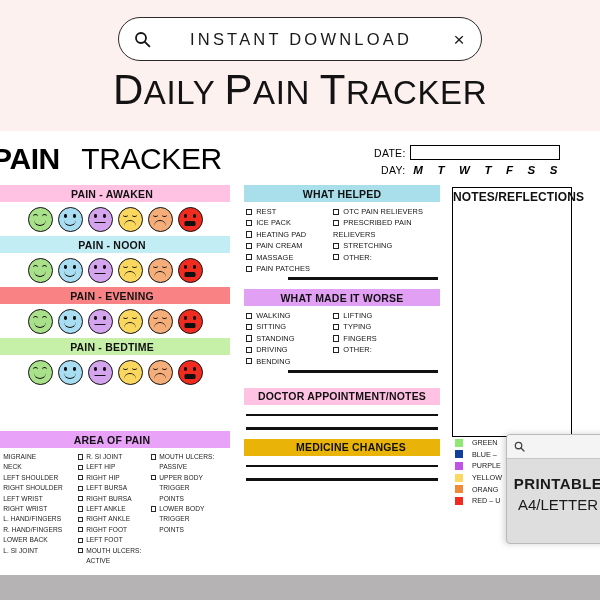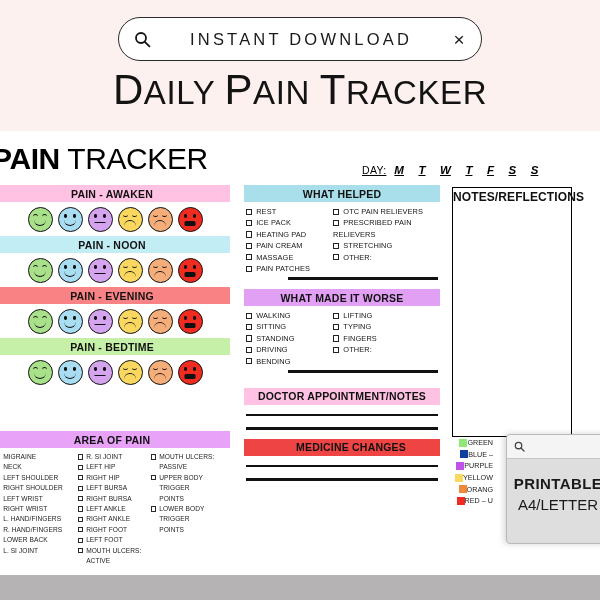--- a/index.html
+++ b/index.html
@@ -52,32 +52,32 @@
     position: absolute; left: 0; top: 575px; width: 600px; height: 25px;
     background: #b6b3b4;
   }
 
   
   .pt-title {
     position: absolute; left: -8px; top: 11px;
     font-size: 30px; letter-spacing: -0.4px; color: #000; white-space: nowrap;
   }
   .pt-title b { font-weight: 700; }
-  .pt-title span { font-weight: 400; }
+  .pt-title span { font-weight: 400; margin-left: 14px; }
 
   .date-row {
     position: absolute; left: 374px; top: 14px;
     display: flex; align-items: center; gap: 4px;
   }
   .date-lbl { font-size: 10.5px; letter-spacing: .3px; color: #000; }
   .date-box { width: 150px; height: 15px; border: 1.8px solid #000; background: #fff; }
 
   .day-row {
-    position: absolute; left: 362px; top: 33px;
-    display: flex;  text-decoration: underline;
+    position: absolute; left: 381px; top: 33px;
+    display: flex; 
   }
   .day-lbl { font-size: 10.5px; letter-spacing: .3px; color: #000; margin-right: 6px; }
   .day-letters { display: flex; width: 146px; justify-content: space-between; padding-left: 2px; }
   .day-letters span {
     font-size: 11.5px; font-weight: 700; font-style: italic; color: #000;
   }
 
   
   .bar {
     height: 17px; display: flex; align-items: center; justify-content: center;
@@ -157,21 +157,21 @@
     width: 120px; height: 250px;
     border: 1.8px solid #000; background: #fff;
   }
   .notes-lbl {
     text-align: center; font-size: 12px; font-weight: 600;
     color: #111; padding-top: 2px; letter-spacing: .1px;
   }
 
   
   .legend { position: absolute; left: 455px; top: 306px; }
-  .lg-row { display: flex; align-items: center; gap: 0; height: 11.6px; justify-content: flex-end; }
+  .lg-row { display: flex; align-items: center; gap: 9px; height: 11.6px; }
   .lg-sw { width: 8px; height: 8px; flex: 0 0 auto; }
   .lg-tx { font-size: 7.2px; color: #1a1a1a; white-space: nowrap; }
 
   
   .overlay {
     position: absolute; left: 506px; top: 434px;
     width: 104px; height: 110px;
     background: #dedede; border: 1px solid #b9b9b9;
     border-radius: 4px 0 0 4px;
     box-shadow: -2px 0 6px rgba(0,0,0,.17);
@@ -205,20 +205,24 @@
 
     <div class="promo-title"><span>D</span><span class="sm">AILY </span><span>P</span><span class="sm">AIN </span><span>T</span><span class="sm">RACKER</span>
     </div>
   </div>
 
   <div class="card">
 
     <div class="pt-title"><b>PAIN</b><span> TRACKER</span>
     </div>
 
+    <div class="date-row">
+      <span class="date-lbl">DATE:</span>
+      <span class="date-box"></span>
+    </div>
 
     <div class="day-row">
       <span class="day-lbl">DAY:</span>
       <span class="day-letters" id="day-letters">
           <span>M</span>
           <span>T</span>
           <span>W</span>
           <span>T</span>
           <span>F</span>
           <span>S</span>
@@ -571,21 +575,21 @@
 
       <div style="margin-top:15px">
         <div class="bar" id="dr-bar" style="background: rgb(255, 194, 226);">DOCTOR APPOINTMENT/NOTES</div>
         <div id="dr-lines">
             <div class="rule" style="margin-top: 9px;"></div>
             <div class="rule" style="margin-top: 11px;"></div>
           </div>
       </div>
 
       <div style="margin-top:9px">
-        <div class="bar" id="md-bar" style="background: #ef4444; padding-left: 18px;">MEDICINE CHANGES</div>
+        <div class="bar" id="md-bar" style="background: #eab308; padding-left: 18px;">MEDICINE CHANGES</div>
         <div id="md-lines">
             <div class="rule" style="margin-top: 9px;"></div>
             <div class="rule" style="margin-top: 11px;"></div>
           </div>
       </div>
     </div>
 
     <div class="notes-box">
       <div class="notes-lbl">NOTES/REFLECTIONS</div>
     </div>

